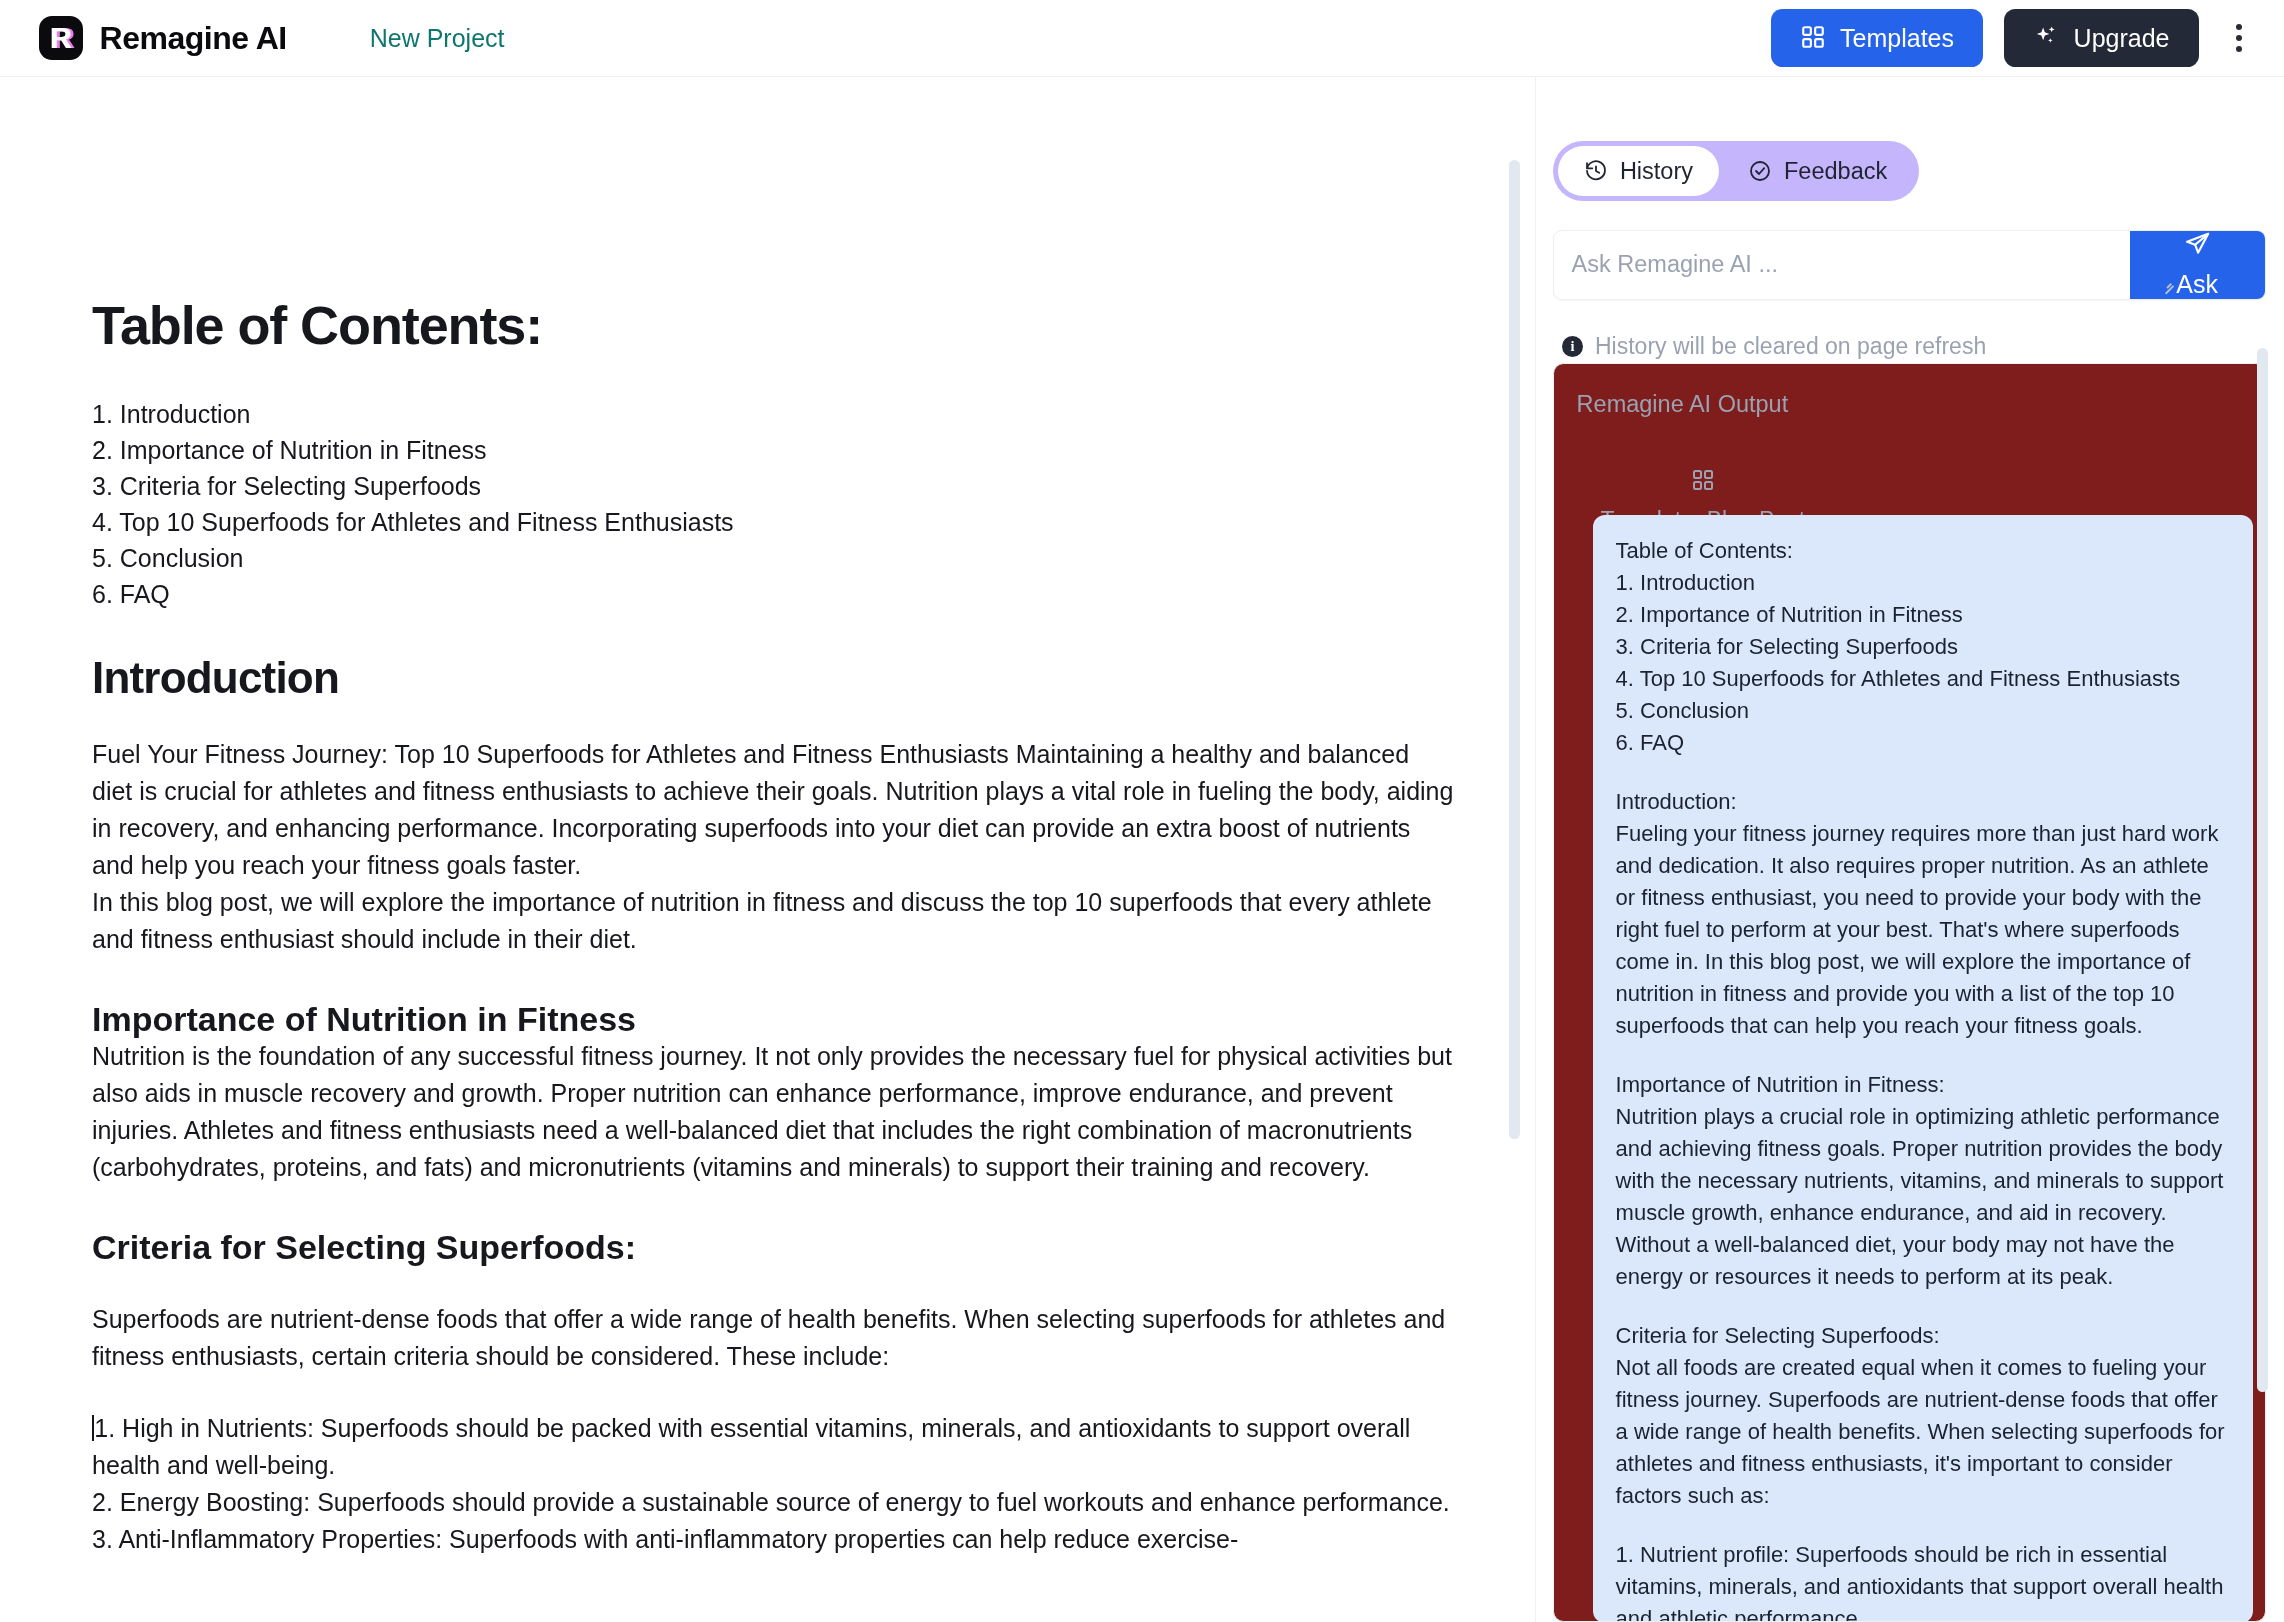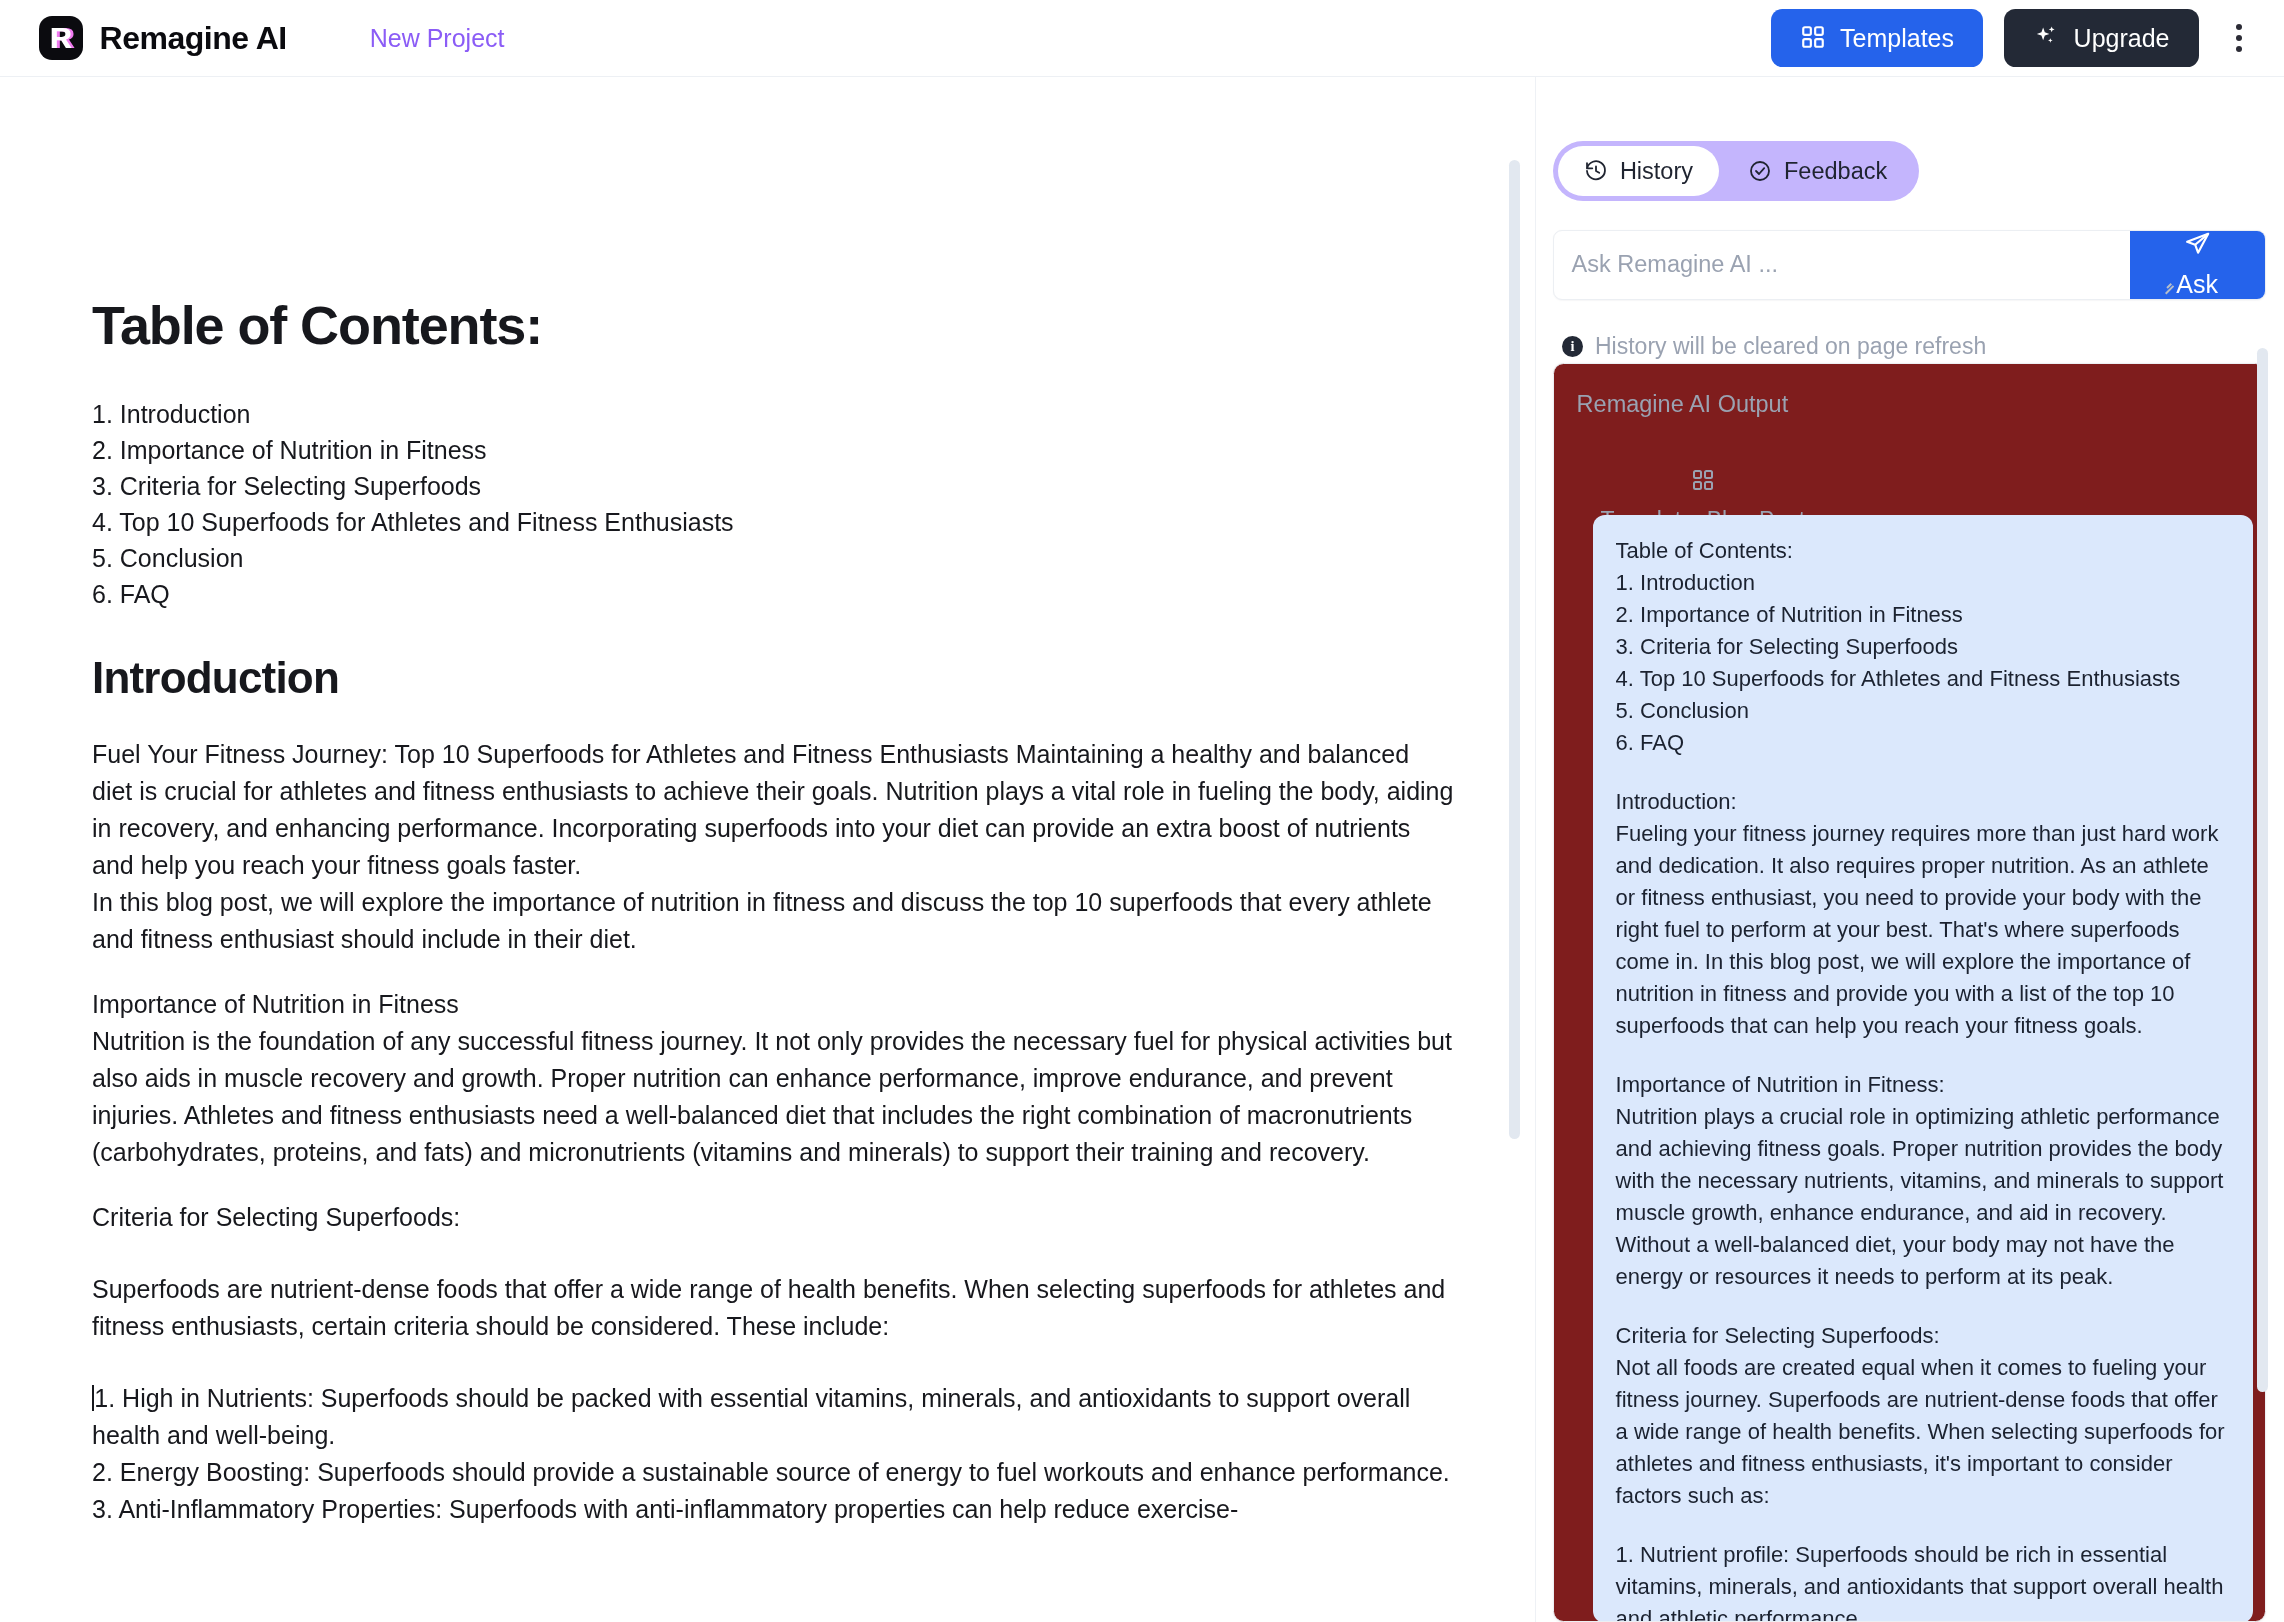--- a/index.html
+++ b/index.html
@@ -34,21 +34,21 @@
     letter-spacing: -0.8px;
   }
   .brand-name {
     margin-left: 16.6px;
     font-size: 32px; font-weight: 700; color: #0b0b0f;
     letter-spacing: -0.5px;
     white-space: nowrap;
   }
   .project-name {
     margin-left: 83px;
-    font-size: 25px; color: #8b5cf6; font-weight: 400;
+    font-size: 25px; color: #0f766e; font-weight: 400;
     white-space: nowrap;
   }
   .topbar-right {
     margin-left: auto; margin-right: 30px;
     display: flex; align-items: center; gap: 21px;
   }
   .btn {
     display: inline-flex; align-items: flex-start; gap: 13.6px;
     border: none; cursor: pointer;
     font-family: "Liberation Sans", sans-serif;
@@ -120,21 +120,21 @@
     font-size: 44px; font-weight: 900; letter-spacing: -0.8px;
     line-height: 1.15; margin: 41px 0 32px 0;
   }
   .doc .toc-line {
     font-size: 25px; line-height: 36px; font-weight: 400;
   }
   .doc p {
     font-size: 25px; line-height: 37px; font-weight: 400;
   }
   .doc .sub {
-    font-size: 25px; line-height: 37px; font-weight: 400; margin-top: 28px;
+    font-size: 34px; line-height: 37px; font-weight: 700; margin-top: 43px;
   }
   .doc .gap { height: 35px; }
   .caret {
     display: inline-block; width: 1.5px; height: 26px;
     background: #17181d; vertical-align: -4.5px;
     margin-right: 0.8px;
   }
 
   
   .doc-scrollbar {

